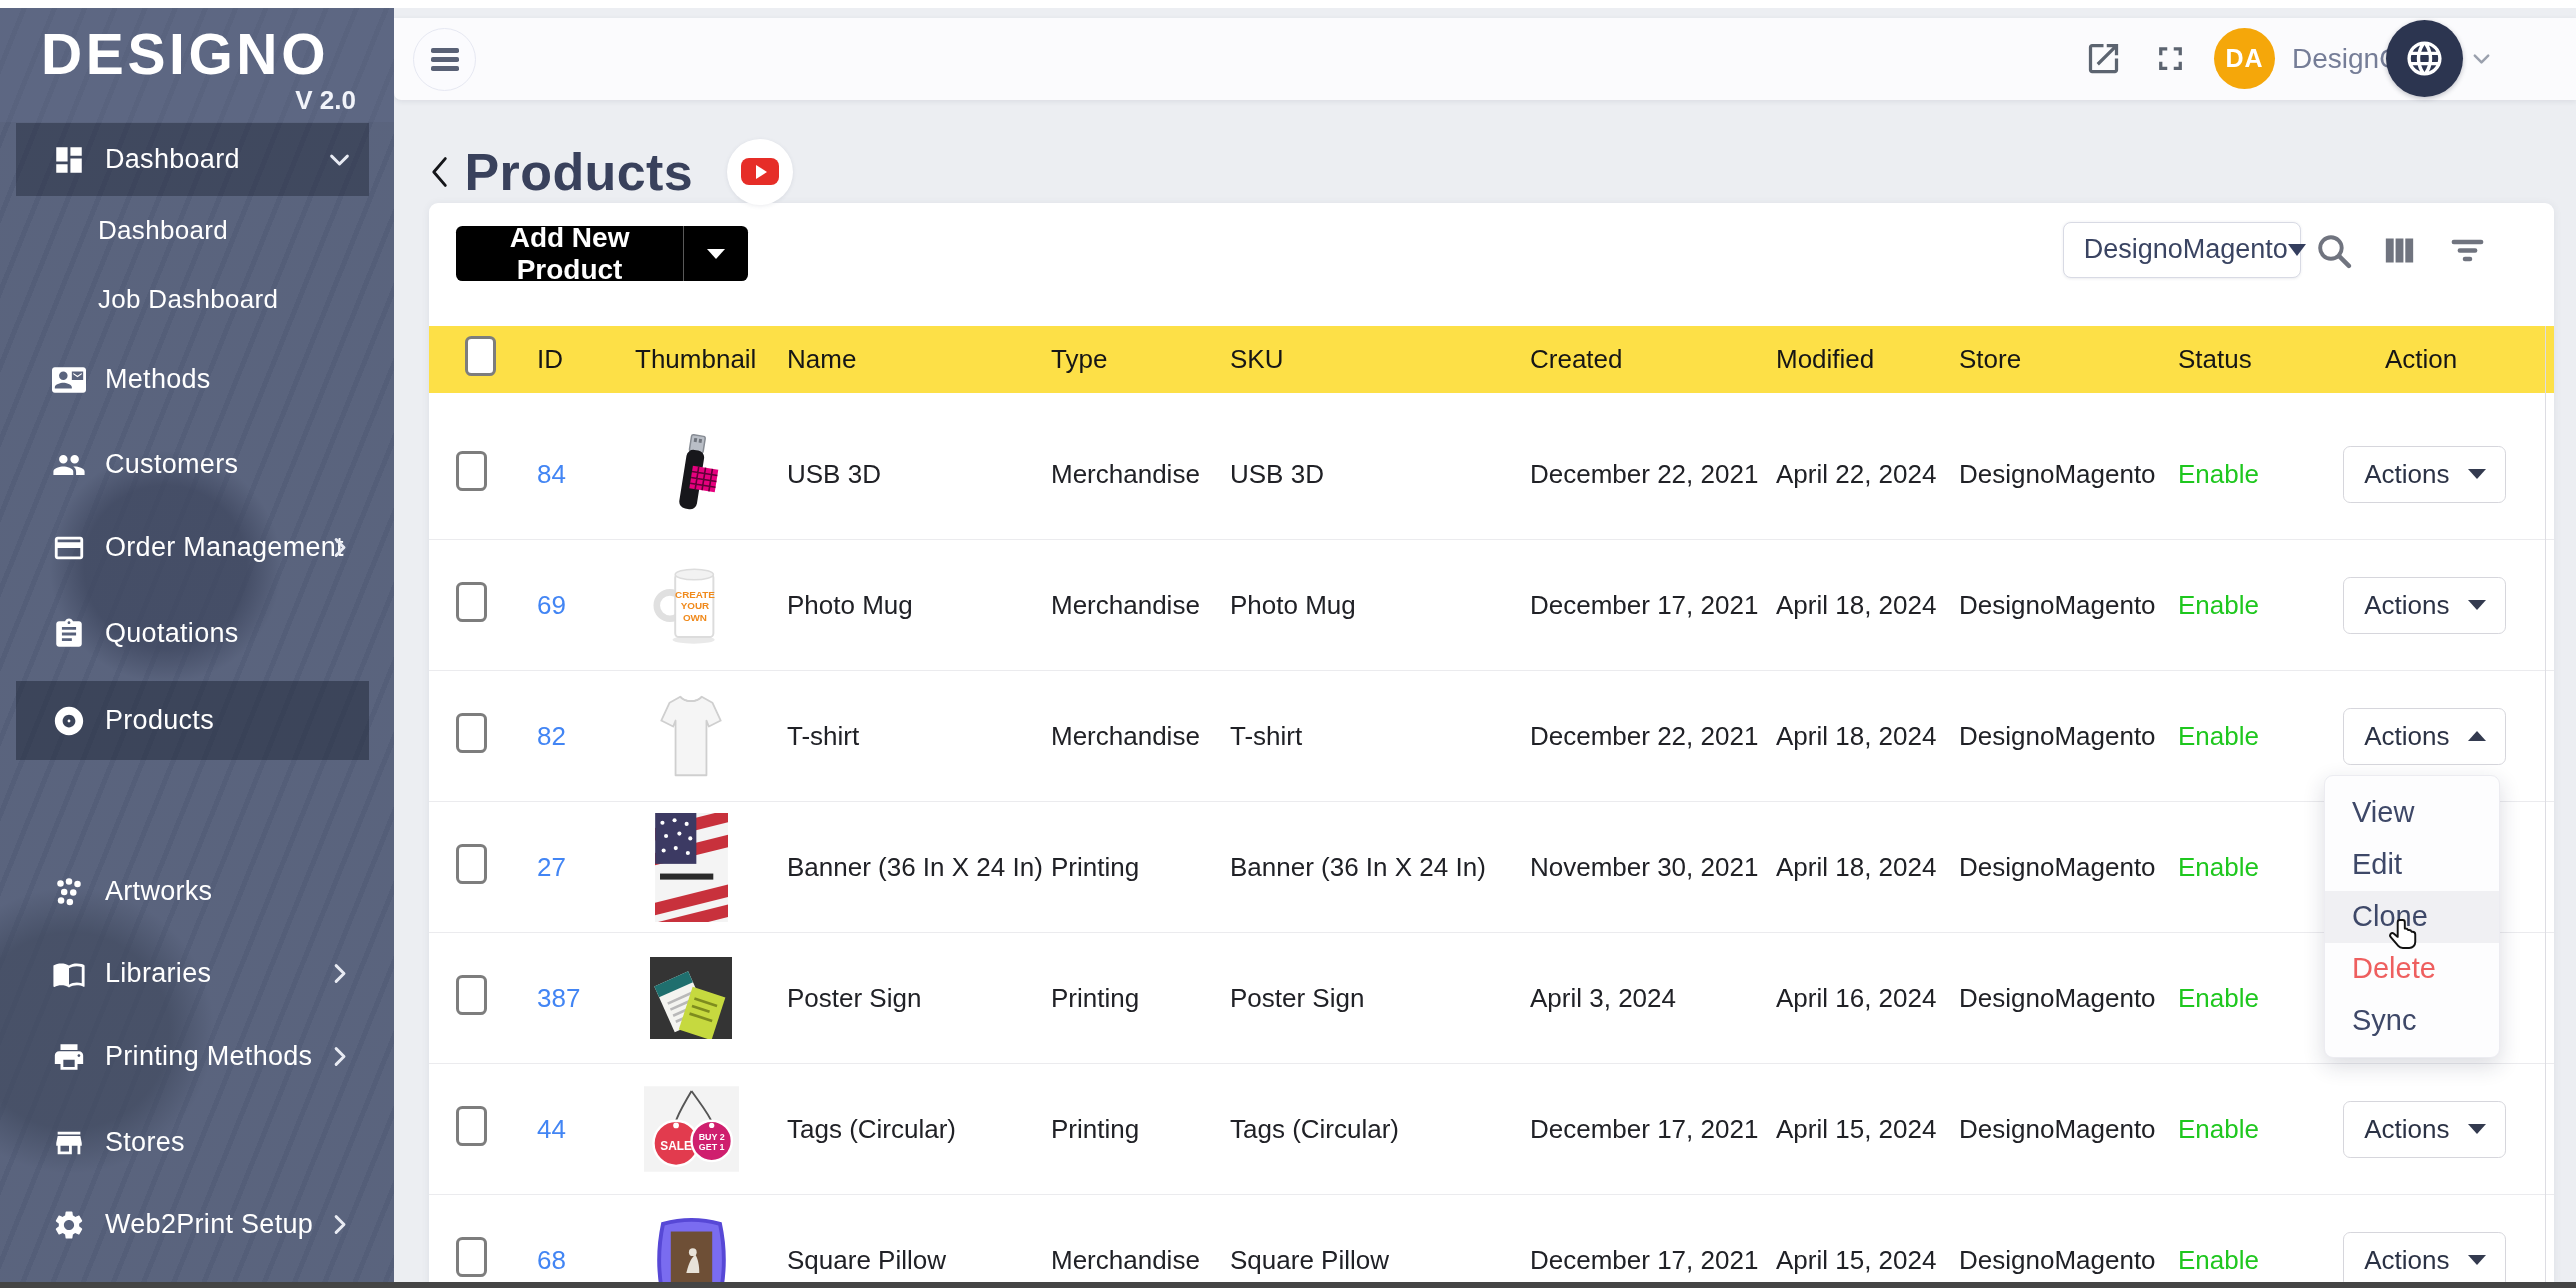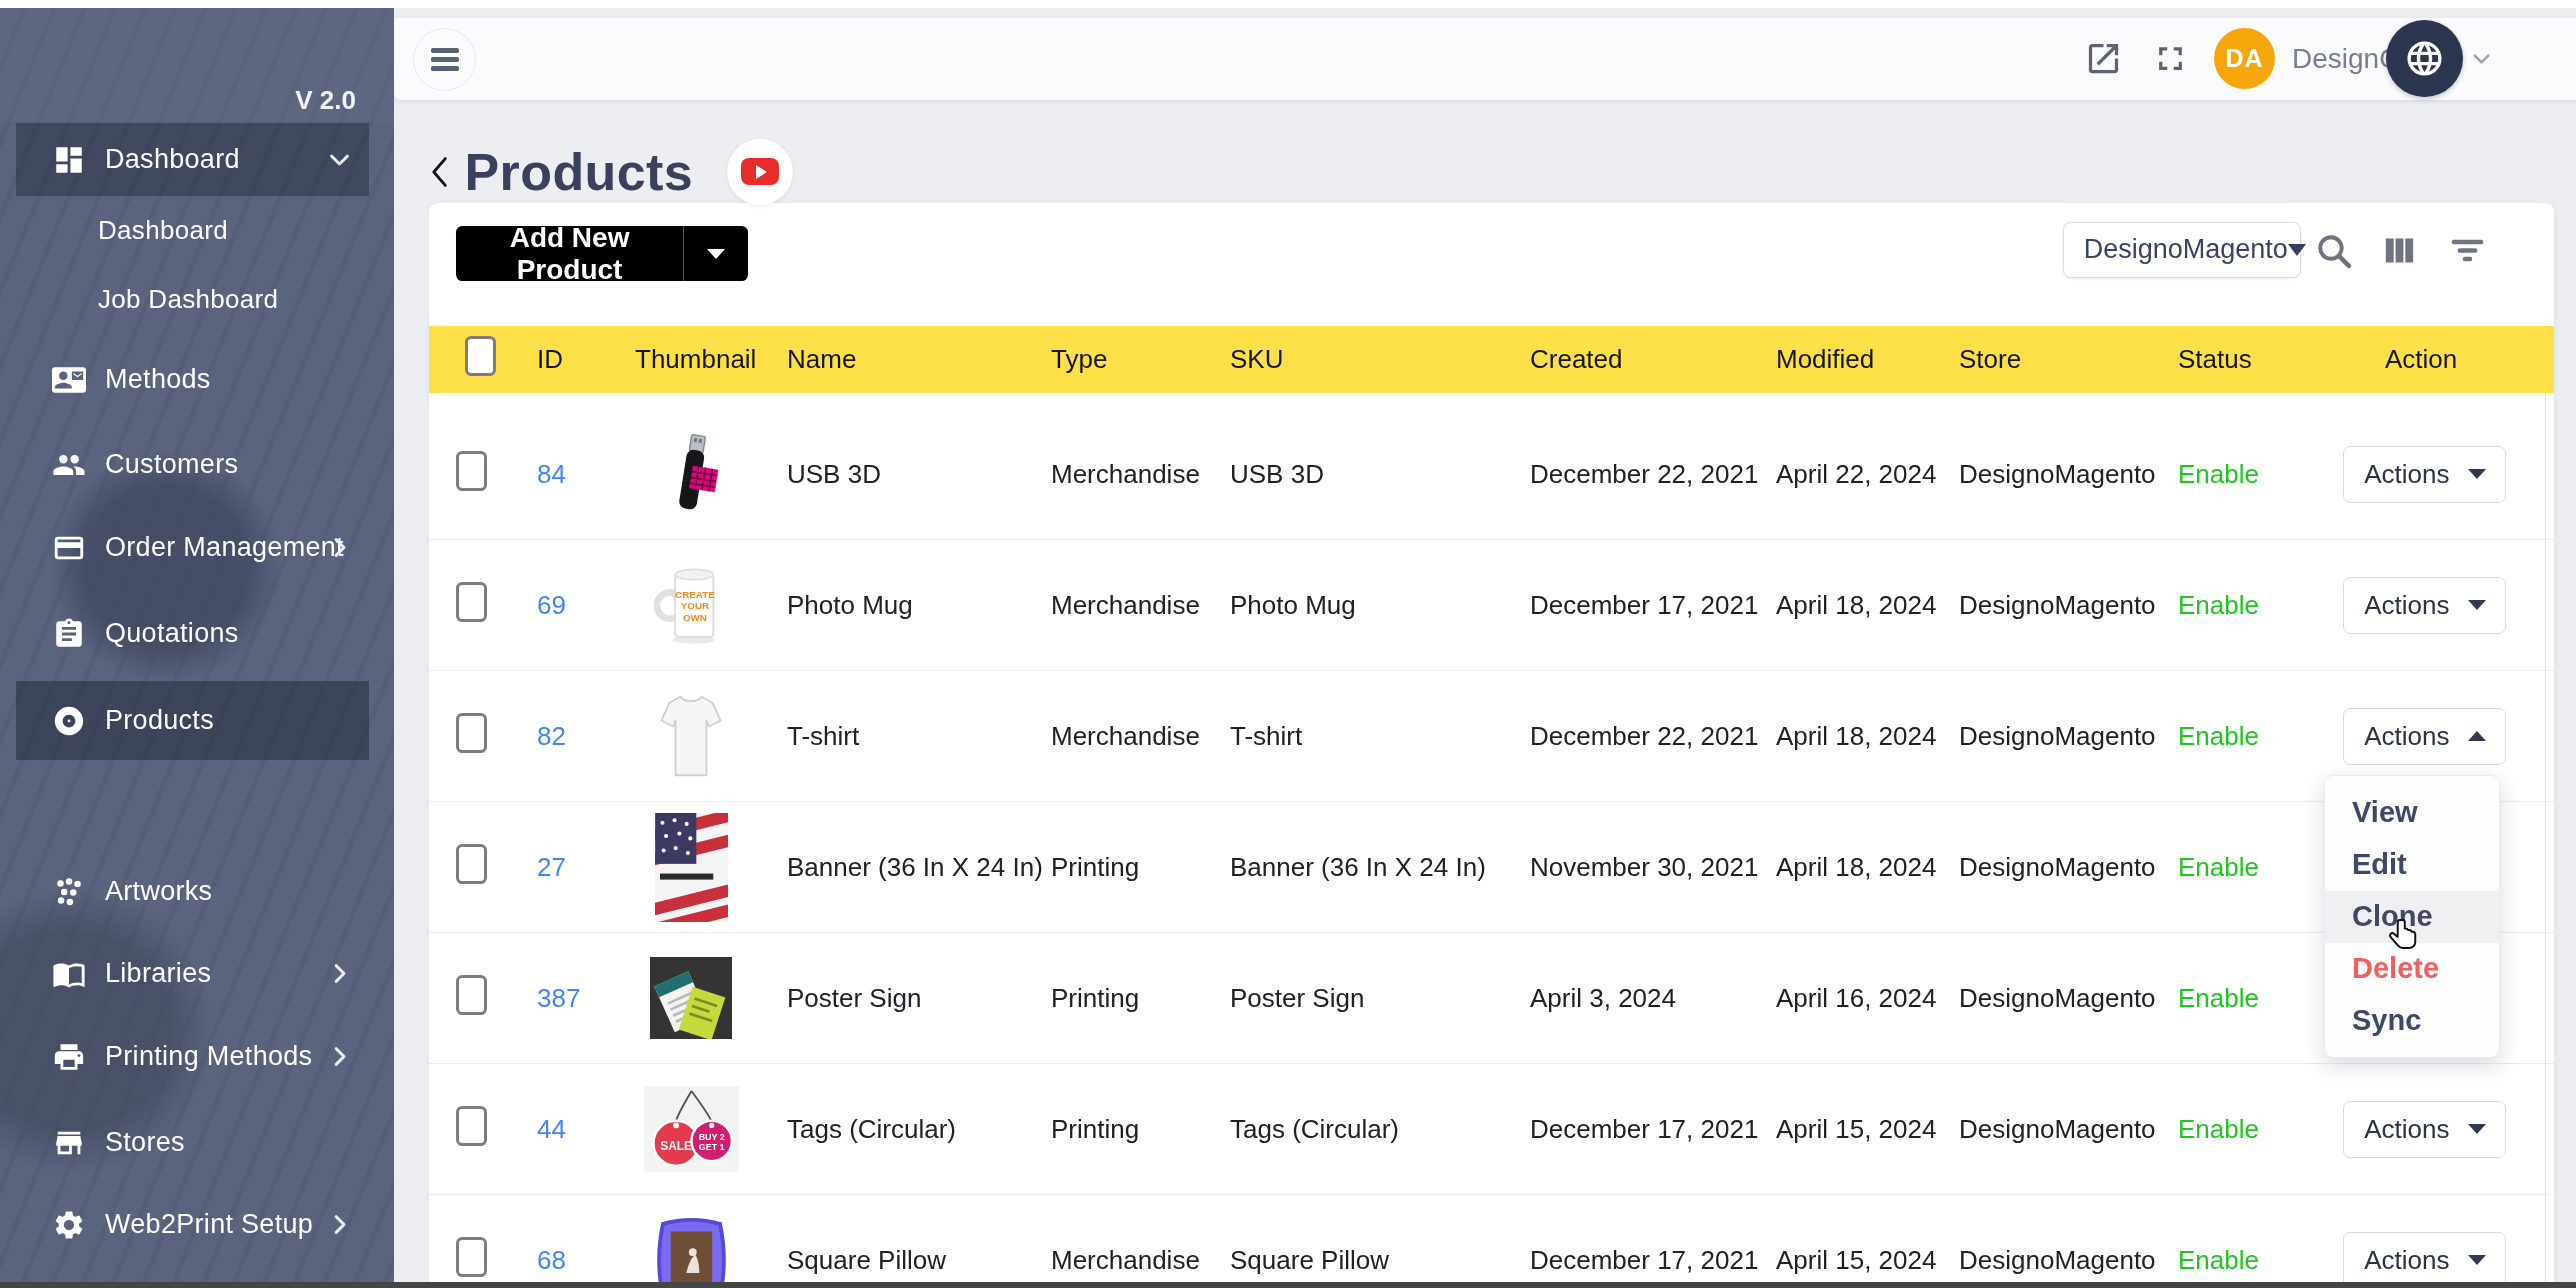--- a/index.html
+++ b/index.html
@@ -100,21 +100,21 @@
   .c-th{padding-left:0;display:flex;justify-content:flex-start;}
   .thumb{margin-left:16px;display:flex;align-items:center;justify-content:center;width:98px;cursor:pointer;}
   .status{color:#1ec71e;}
   .act-btn{margin-left:13.4px;width:163px;height:57px;background:#fff;border:1.3px solid #d6d6dc;border-radius:7.2px;
     display:flex;align-items:center;justify-content:center;gap:18px;font-size:26px;color:#2b3245;cursor:pointer;
     font-family:"Liberation Sans",sans-serif;}
 
   
   .action-menu{position:absolute;left:2324px;top:775px;width:174px;background:#fdfdfe;border:0.9px solid #ececf1;
     border-radius:9px;box-shadow:0 7.2px 21.5px rgba(30,40,70,.16);padding:10.7px 0;z-index:30;}
-  .menu-item{height:52px;display:flex;align-items:center;padding-left:27px;font-size:29px;color:#3e4868;cursor:pointer;font-weight:bold;}
+  .menu-item{height:52px;display:flex;align-items:center;padding-left:27px;font-size:29px;color:#3e4868;cursor:pointer;}
   .menu-item.hl{background:#f0f0f3;}
   .menu-item.danger{color:#ee5f5f;}
 
   .cursor{position:absolute;left:2386px;top:916px;width:39px;height:39px;z-index:35;pointer-events:none;}
   .cursor svg{width:39px;height:39px;display:block;}
 </style>
 </head>
 <body>
 
 <svg width="0" height="0" style="position:absolute">
@@ -195,20 +195,21 @@
         <path d="M10 2.8c-.9 0-1.6.7-1.6 1.6v10.6l-2.7-2.3c-.7-.6-1.8-.5-2.4.2-.5.7-.5 1.6.1 2.2l5.4 6.4c.8 1 2 1.5 3.3 1.5h4.6c2.4 0 4.3-1.9 4.3-4.3v-5.5c0-1-.8-1.9-1.9-1.9h-.7c-.3-.8-1-1.3-1.9-1.3h-.7c-.3-.6-1-1-1.7-1h-.6V4.4c0-.9-.7-1.6-1.5-1.6z" fill="#ffffff" stroke="#111" stroke-width="1.4" stroke-linejoin="round"></path>
       </symbol>
   </defs>
 </svg>
 
 <div class="viewport">
   <div class="top-sliver"></div>
 
   <nav class="sidebar">
     <div class="side-logo">
+      <div class="logo-text">DESIGNO</div>
       <div class="logo-ver">V 2.0</div>
     </div>
 
     <div class="side-item band" style="top:123px">
       <span class="s-icon">
           <svg viewBox="0 0 38 38" width="34" height="34">
             <use href="#i-dashboard"></use>
           </svg>
         </span>
       <span class="s-label">Dashboard</span>

